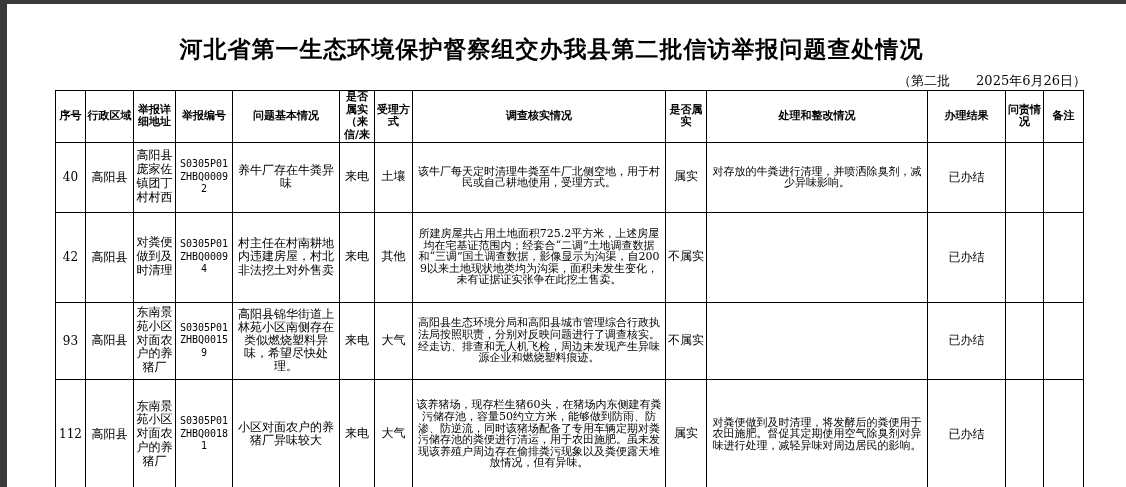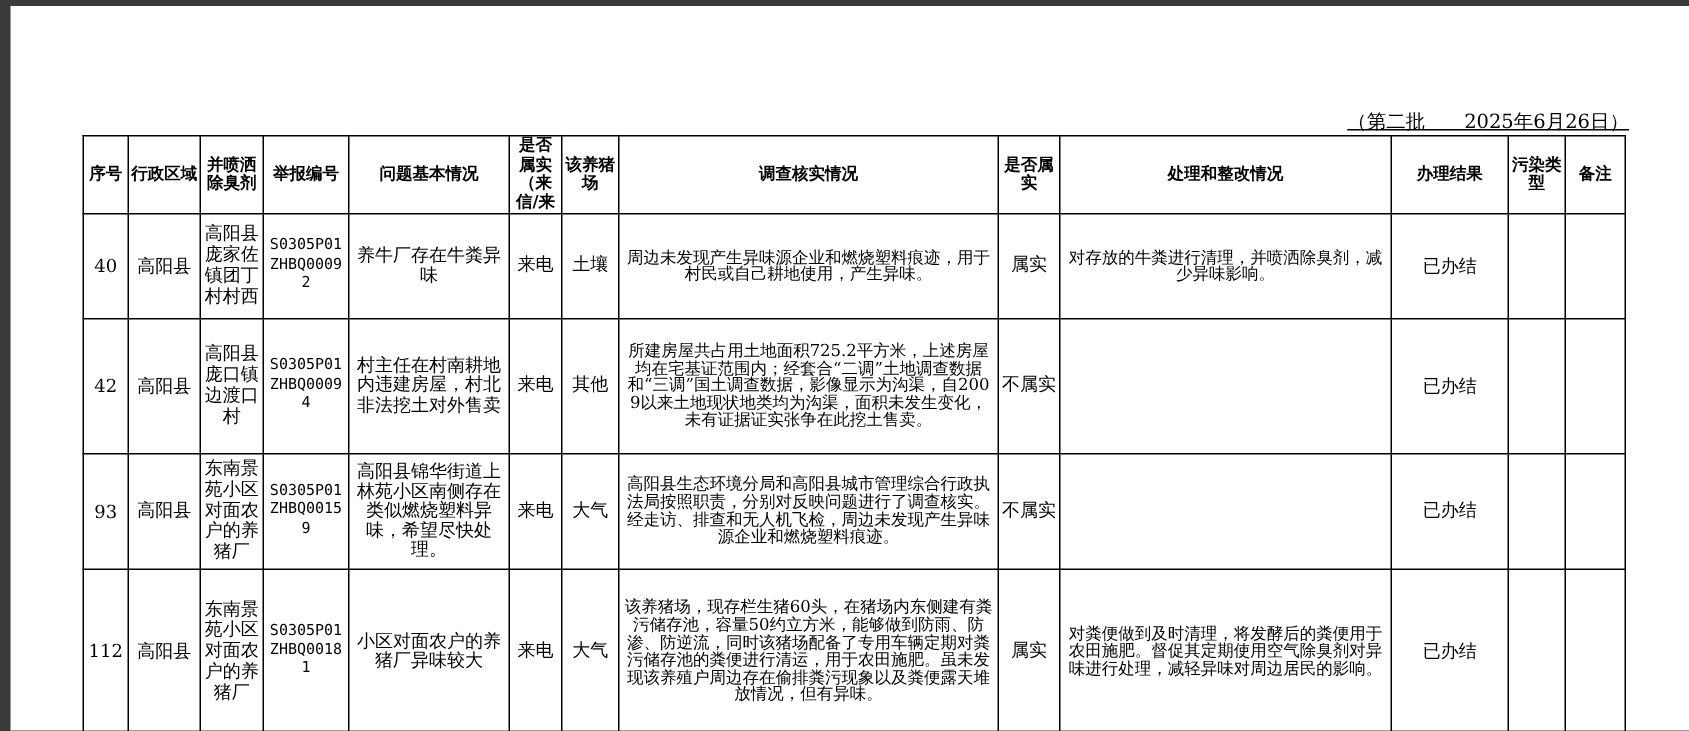--- a/index.html
+++ b/index.html
@@ -11,21 +11,20 @@
   }
   .title {
     position:absolute; left:0; right:30px; top:30px;
     text-align:center; font-size:23px; font-weight:bold;
     font-family:"DejaVu Sans", sans-serif; letter-spacing:1px;
   }
   .subtitle {
     position:absolute; right:40px; top:68px; width:320px;
     text-align:right; font-size:13px;
     font-family:"DejaVu Serif", serif;
-    text-decoration:underline;
   }
   table.report {
     position:absolute; left:48px; top:86px;
     border-collapse:collapse; table-layout:fixed; width:1028px;
     font-family:"DejaVu Serif", serif; font-size:12px; color:#000;
   }
   table.report th, table.report td {
     border:1px solid #000; vertical-align:middle; text-align:center;
     padding:1px 2px; overflow:hidden; word-break:break-all;
   }
@@ -43,20 +42,21 @@
     font-family:"DejaVu Sans Mono", monospace; font-size:10px; line-height:1.25;
   }
   td.prob { line-height:1.1; padding:0; }
   td.addr { line-height:1.15; padding:0 3px; }
   td.small { line-height:1.15; }
 </style>
 </head>
 <body>
 
 <div class="page">
+  <div class="title">河北省第一生态环境保护督察组交办我县第二批信访举报问题查处情况</div>
   <div class="subtitle">（第二批　　2025年6月26日）</div>
 
   <table class="report">
     <colgroup>
       <col style="width:30px">
         <col style="width:48px">
         <col style="width:42px">
       <col style="width:57px">
         <col style="width:107px">
         <col style="width:35px">
@@ -65,53 +65,53 @@
         <col style="width:41px">
       <col style="width:221px">
         <col style="width:78px">
         <col style="width:38px">
       <col style="width:40px">
     </colgroup>
     <thead>
       <tr>
         <th>序号</th>
         <th>行政区域</th>
-        <th>并喷洒除臭剂</th>
+        <th>举报详细地址</th>
         <th>举报编号</th>
         <th>问题基本情况</th>
         <th>是否属实（来信/来</th>
-        <th>该养猪场</th>
+        <th>受理方式</th>
         <th>调查核实情况</th>
         <th>是否属实</th>
         <th>处理和整改情况</th>
         <th>办理结果</th>
-        <th>污染类型</th>
+        <th>问责情况</th>
         <th>备注</th>
       </tr>
     </thead>
     <tbody>
       <tr class="r0">
         <td>40</td>
         <td>高阳县</td>
         <td class="addr">高阳县庞家佐镇团丁村村西</td>
         <td class="no">S0305P01ZHBQ00092</td>
         <td class="prob">养牛厂存在牛粪异味</td>
         <td class="small">来电</td>
         <td class="small">土壤</td>
-        <td class="l">周边未发现产生异味源企业和燃烧塑料痕迹，用于村民或自己耕地使用，产生异味。</td>
+        <td class="l">该牛厂每天定时清理牛粪至牛厂北侧空地，用于村民或自己耕地使用，受理方式。</td>
         <td class="small">属实</td>
         <td class="l">对存放的牛粪进行清理，并喷洒除臭剂，减少异味影响。</td>
         <td>已办结</td>
         <td></td>
         <td></td>
       </tr>
       <tr class="r1">
         <td>42</td>
         <td>高阳县</td>
-        <td class="addr">高阳县庞口镇边渡口村</td>
+        <td class="addr">对粪便做到及时清理</td>
         <td class="no">S0305P01ZHBQ00094</td>
         <td class="prob">村主任在村南耕地内违建房屋，村北非法挖土对外售卖</td>
         <td class="small">来电</td>
         <td class="small">其他</td>
         <td class="l">所建房屋共占用土地面积725.2平方米，上述房屋均在宅基证范围内；经套合“二调”土地调查数据和“三调”国土调查数据，影像显示为沟渠，自2009以来土地现状地类均为沟渠，面积未发生变化，未有证据证实张争在此挖土售卖。</td>
         <td class="small">不属实</td>
         <td class="l"></td>
         <td>已办结</td>
         <td></td>
         <td></td>

